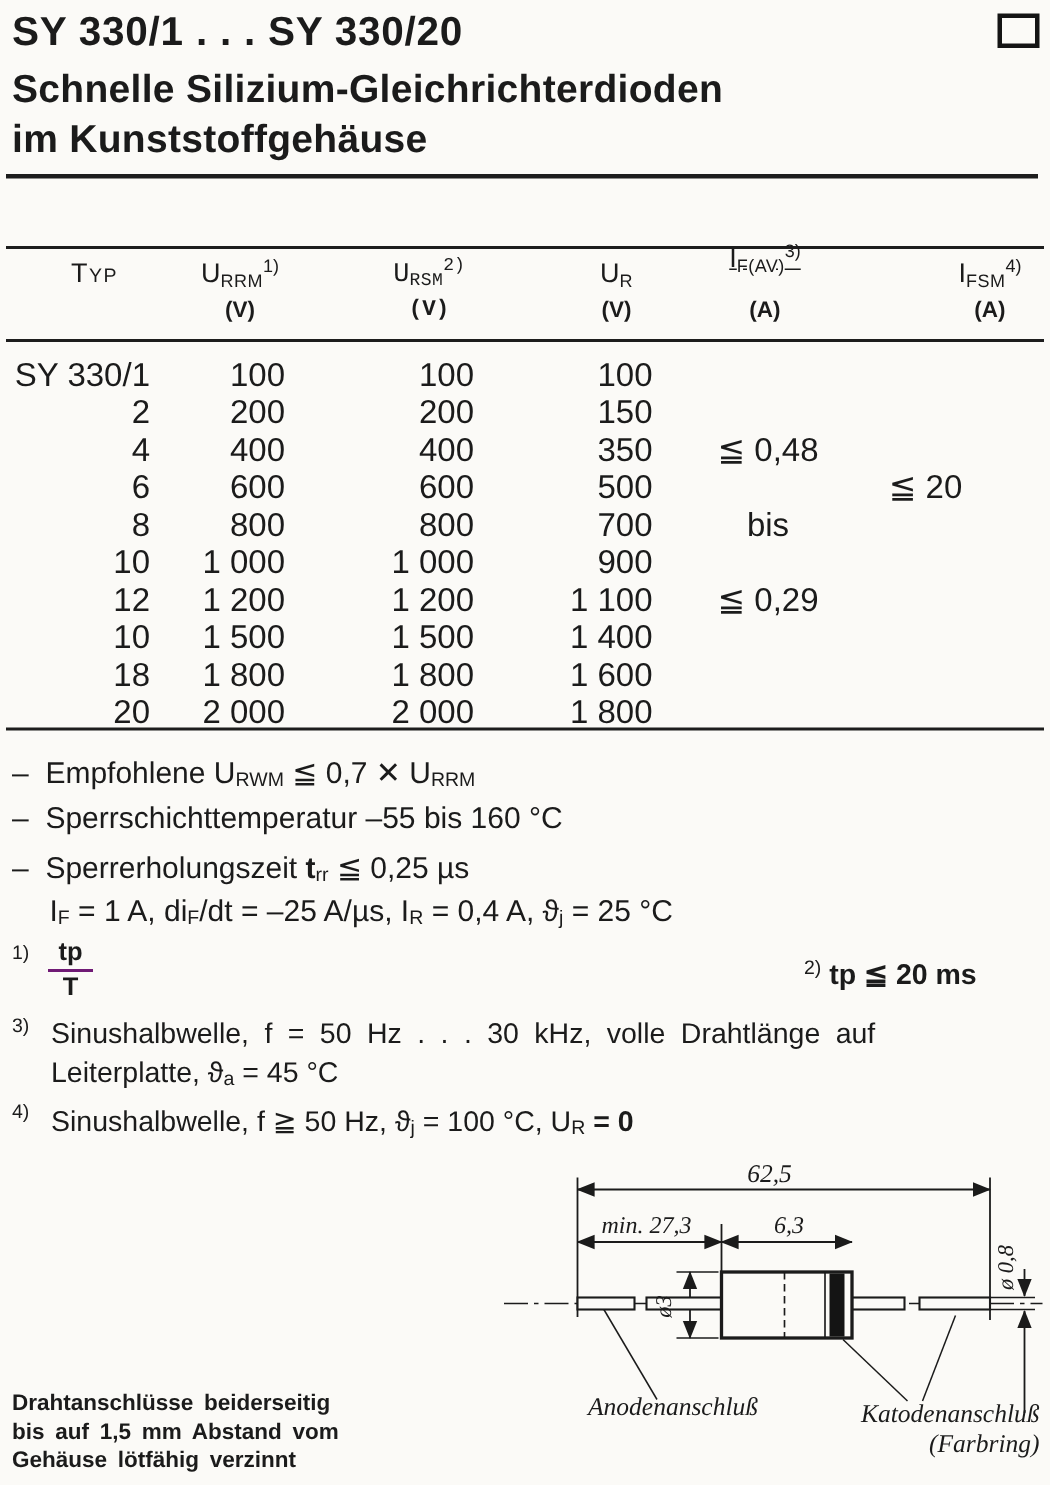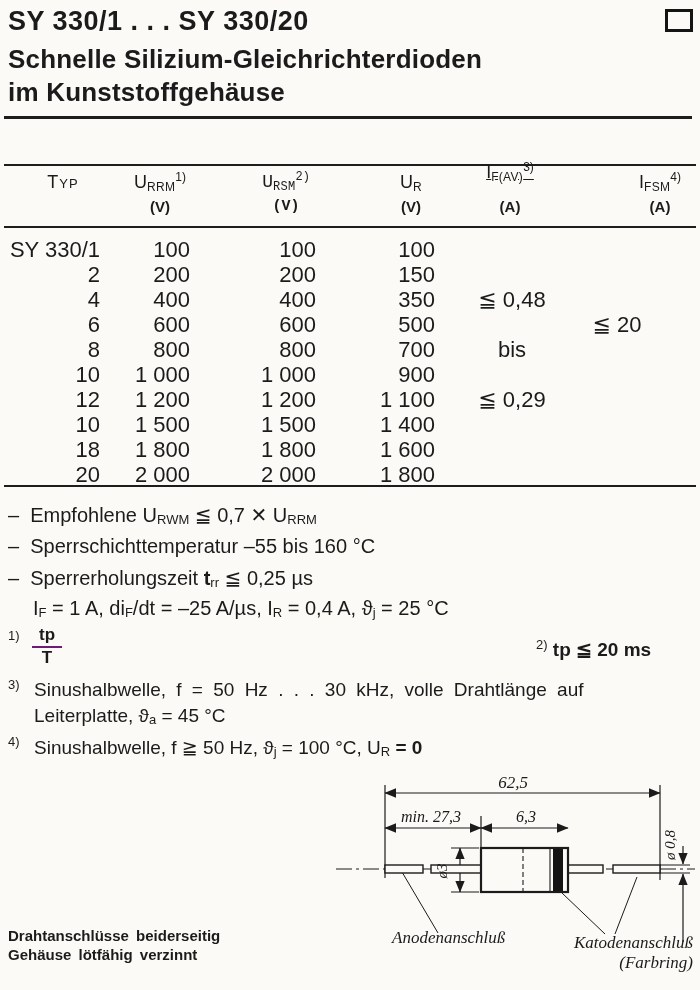--- a/index.html
+++ b/index.html
@@ -228,16 +228,17 @@
   </svg>
 
   <div class="draw-label" style="left:392px;top:928px;">Anodenanschluß</div>
   <div class="draw-label" style="left:538px;top:933px;width:155px;text-align:right;">
     <div>Katodenanschluß</div>
     <div>(Farbring)</div>
   </div>
 
   <div class="solder-note" style="left:8px;top:926px;">
     <div>Drahtanschlüsse beiderseitig</div>
+    <div>bis auf 1,5 mm Abstand vom</div>
     <div>Gehäuse lötfähig verzinnt</div>
   </div>
 
 </div>
 
 </body></html>

